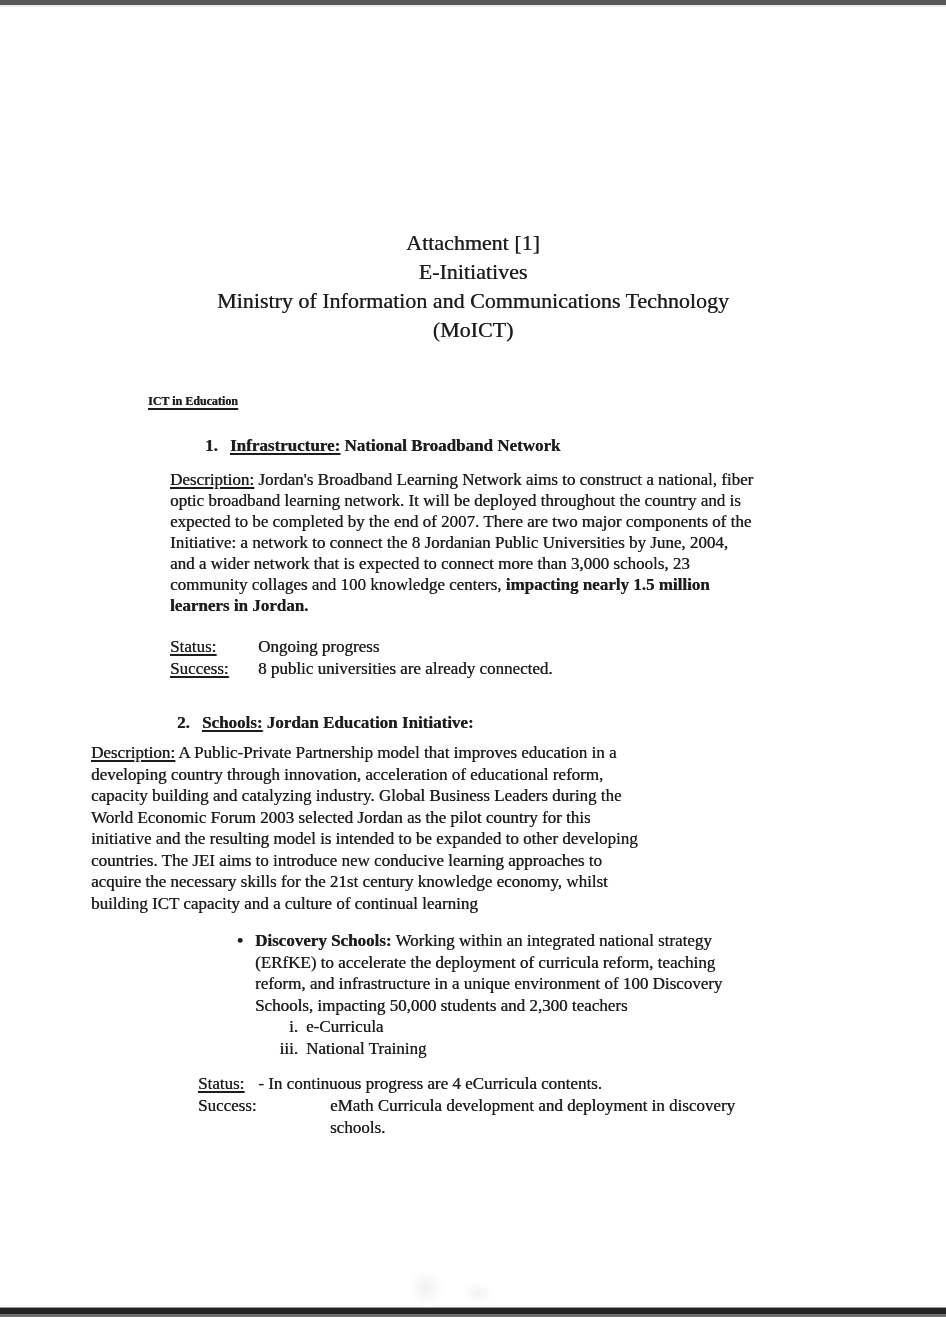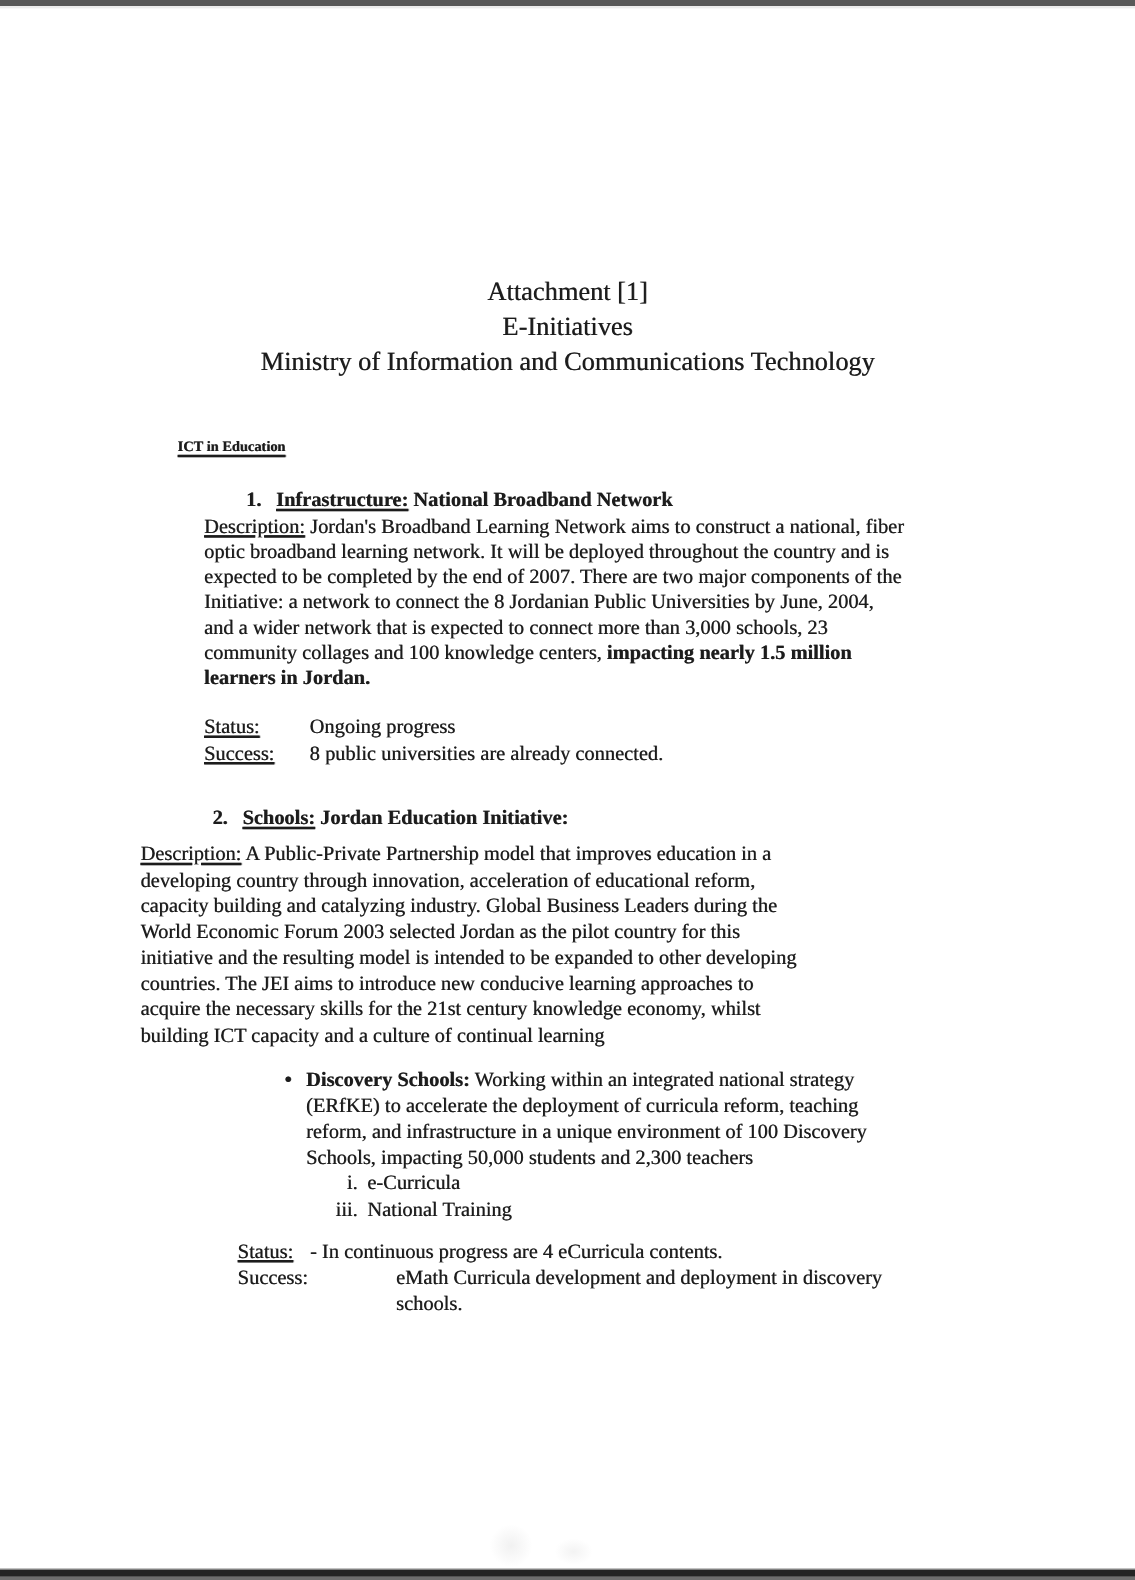--- a/index.html
+++ b/index.html
@@ -85,22 +85,22 @@
     font-weight: bold;
   }
   .sec-heading .num { display: inline-block; width: 25px; }
   .sec1-heading { margin-top: 23px; margin-left: 205px; }
   .sec2-heading { margin-top: 32px; margin-left: 177px; }
 
   .para {
     font-size: 17px;
     line-height: 21px;
   }
-  .sec1-para { margin-top: 1px; margin-left: 170px; width: 720px; }
-  .sec2-para { margin-top: 9px; margin-left: 117px; width: 720px; line-height: 21.5px; }
+  .sec1-para { margin-top: 13px; margin-left: 170px; width: 720px; }
+  .sec2-para { margin-top: 9px; margin-left: 91px; width: 720px; line-height: 21.5px; }
 
   .status-block-1 { margin-top: 20px; margin-left: 170px; font-size: 17px; }
   .status-row { line-height: 22px; }
   .status-row .label { display: inline-block; width: 88px; }
 
   .bullet-row {
     margin-top: 16px;
     margin-left: 237px;
     display: flex;
     font-size: 17px;
@@ -128,20 +128,21 @@
 
 <div class="scan-top-bar"></div>
 <div class="scan-top-line"></div>
 
 <div class="doc">
 
   <div class="title-block">
     <div>Attachment [1]</div>
     <div>E-Initiatives</div>
     <div>Ministry of Information and Communications Technology</div>
+    <div>(MoICT)</div>
   </div>
 
   <div class="main-heading">ICT in Education</div>
 
   <div class="sec-heading sec1-heading">
     <span class="num">1.</span><span class="u">Infrastructure:</span><span> National Broadband Network</span>
   </div>
 
   <div class="para sec1-para">
     <span class="u">Description:</span><span class="pre"> Jordan's Broadband Learning Network aims to construct a national, fiber

